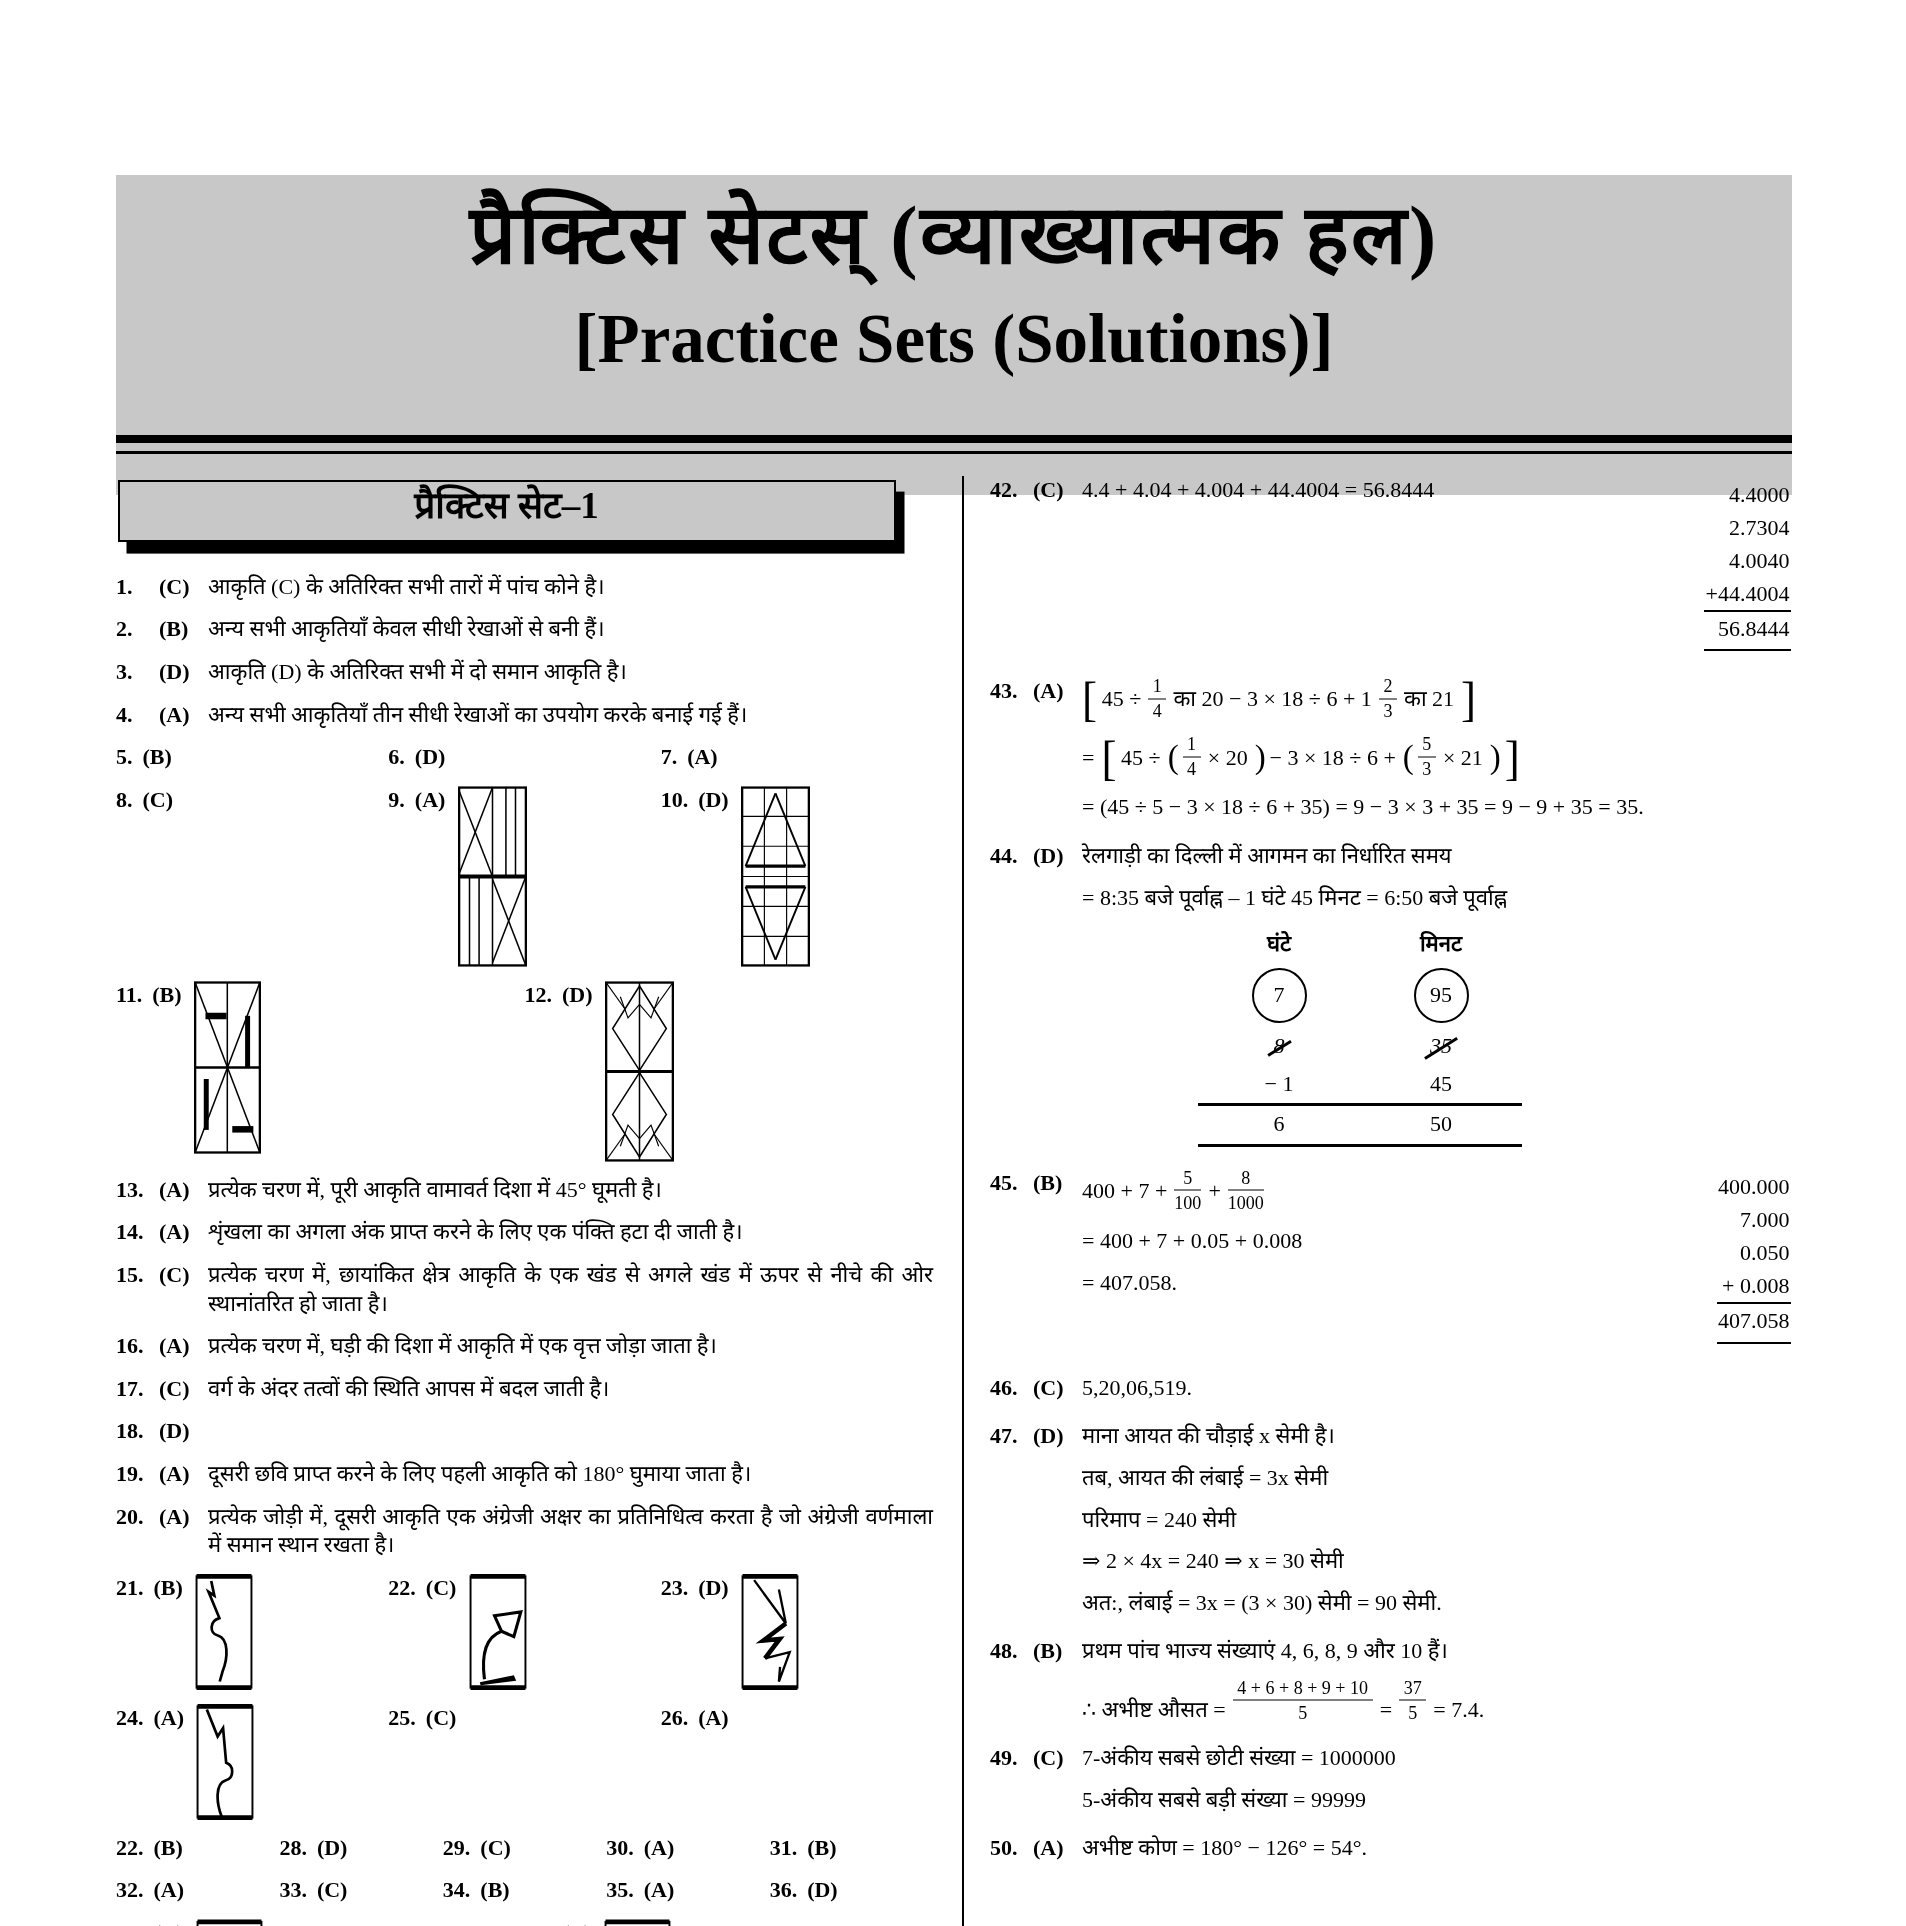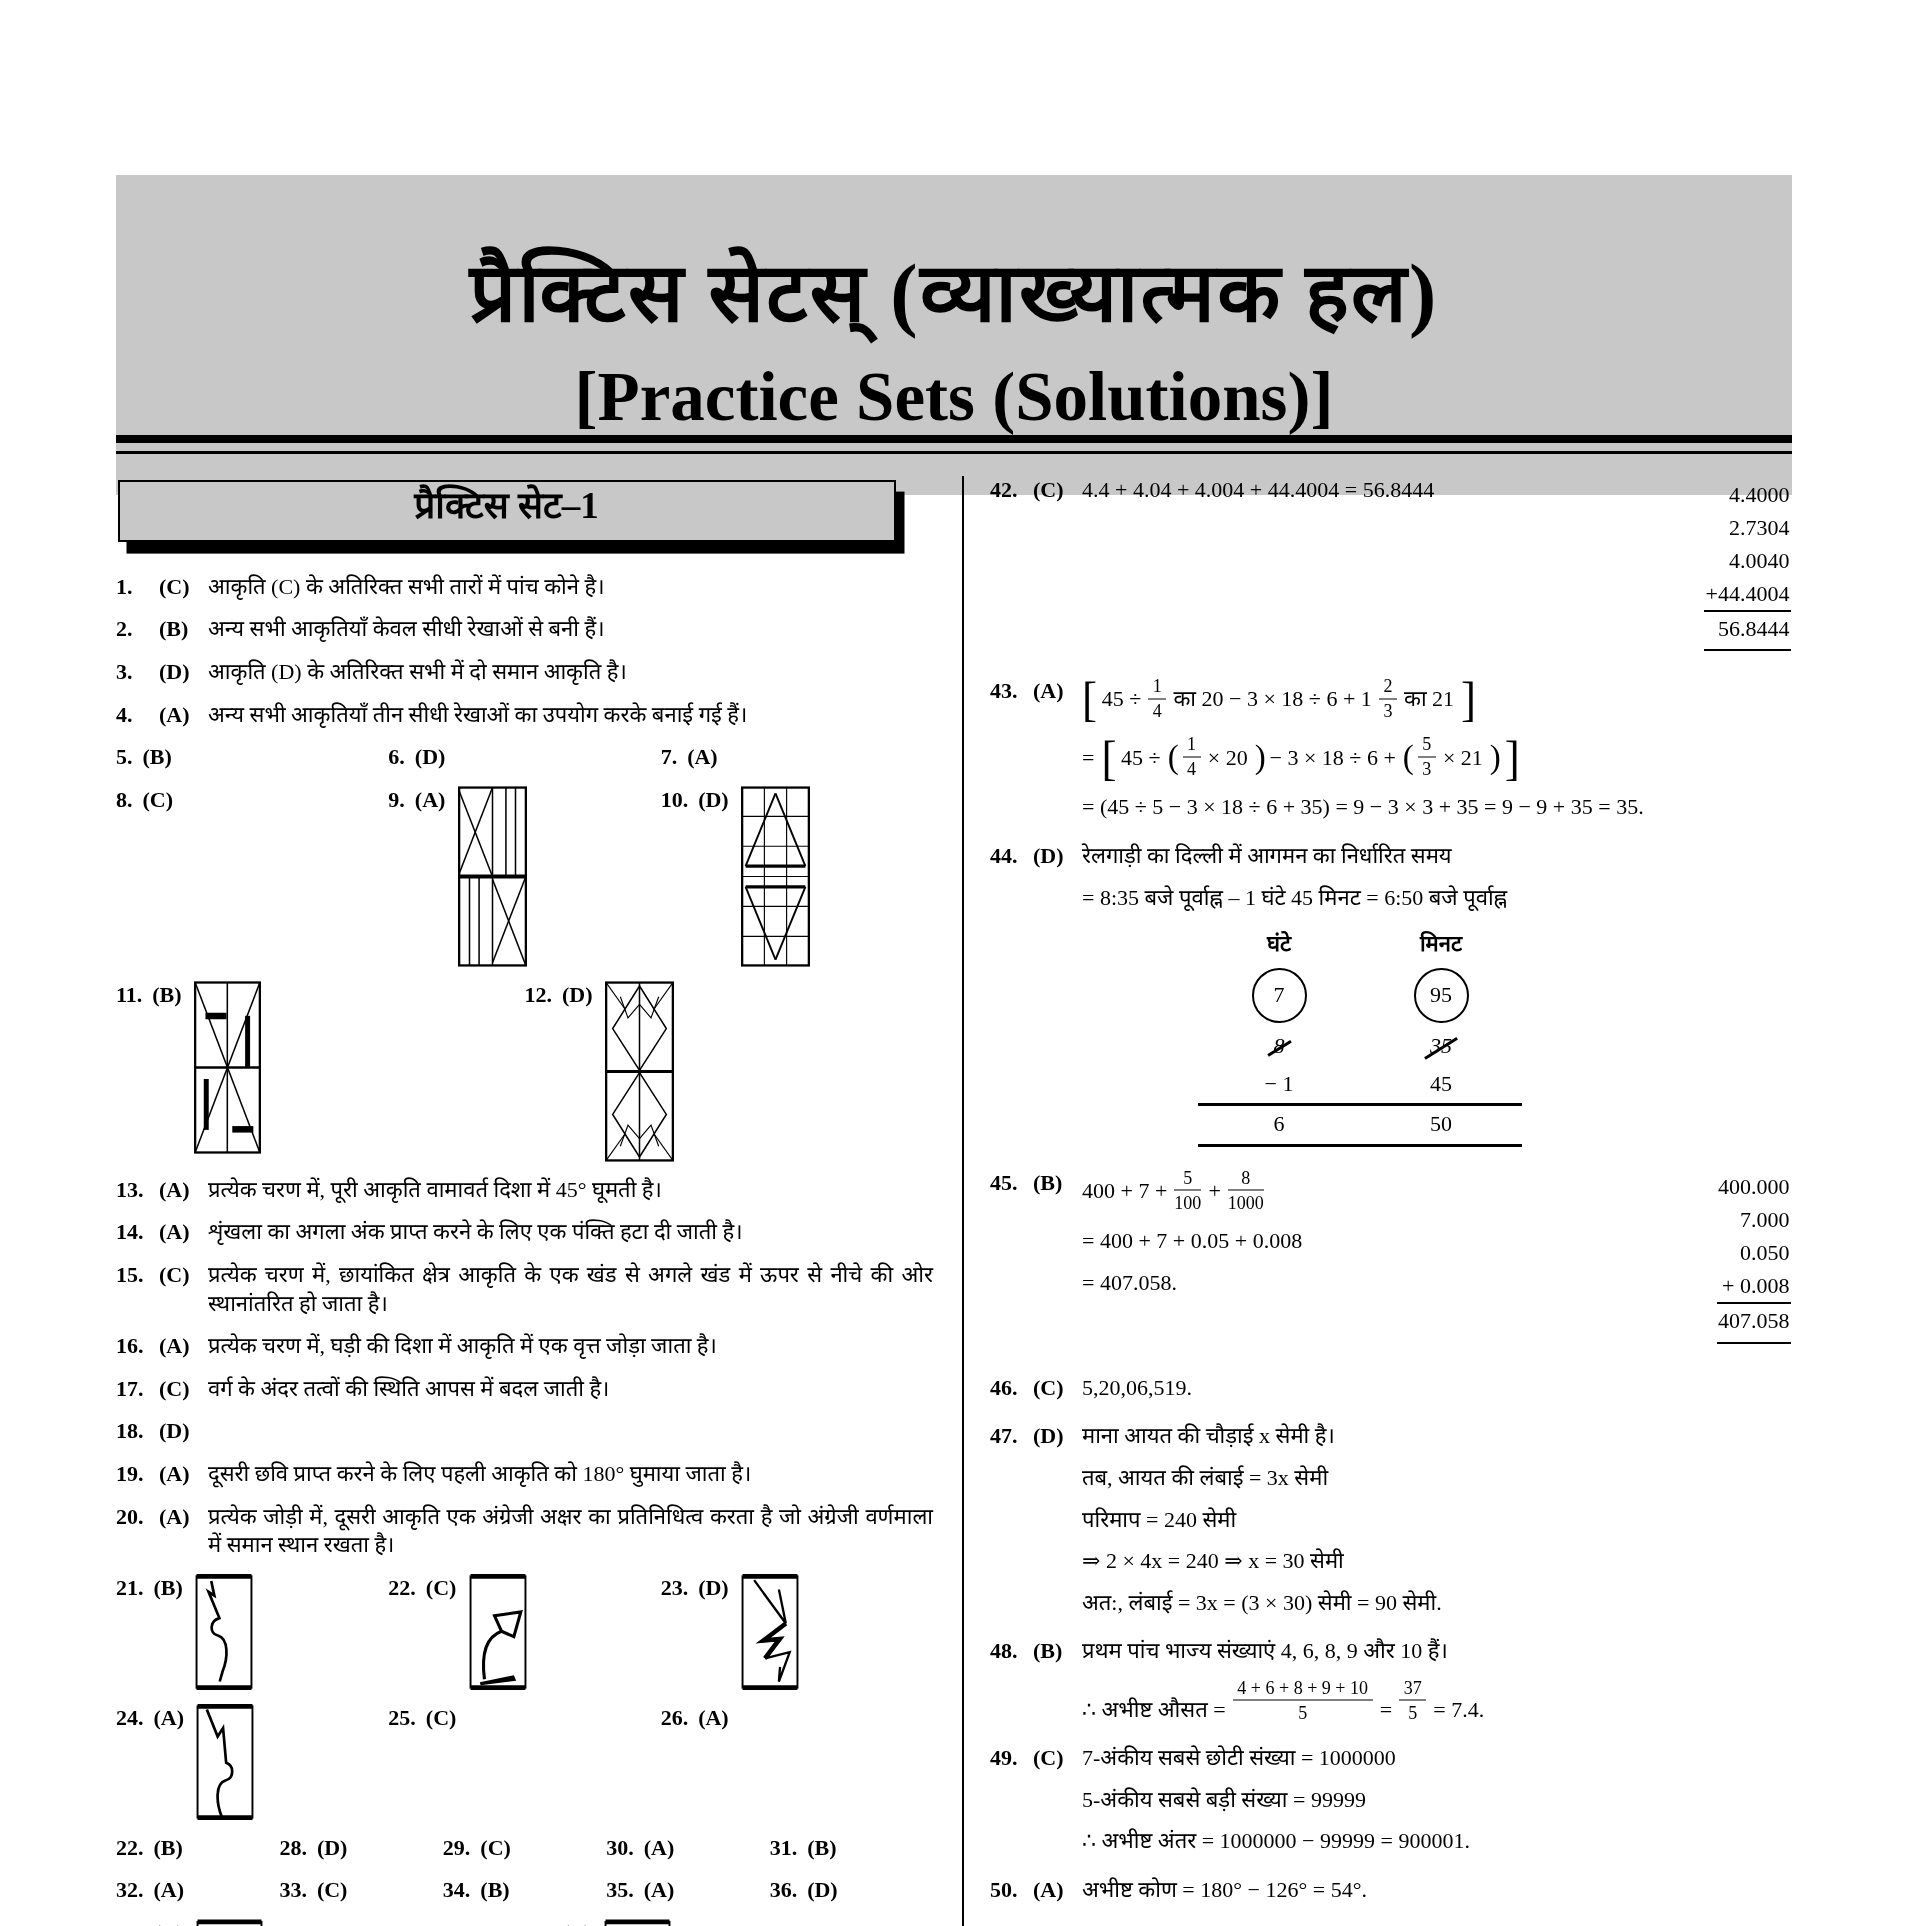--- a/index.html
+++ b/index.html
@@ -1,21 +1,21 @@
 <!DOCTYPE html>
 <html lang="hi" style="font-size:6.2px"><head>
 <meta charset="utf-8">
 <style>
   html,body{margin:0;padding:0;background:#ffffff;}
   body{width:1907px;height:2427px;position:relative;font-family:"Liberation Serif","DejaVu Serif",serif;color:#000;}
   .page{position:absolute;inset:0;background:#fff;overflow:hidden;}
 
   
   .banner{position:absolute;left:116px;top:175px;width:1676px;height:320px;background:#c8c8c8;
-          display:flex;flex-direction:column;align-items:center;justify-content:center;gap:13px;}
+          display:flex;flex-direction:column;align-items:center;gap:13px;}
   .banner-hi{font-size:82px;font-weight:700;letter-spacing:2.3px;}
   .banner-en{font-size:69px;font-weight:700;}
   .rule-thick{position:absolute;left:116px;top:435px;width:1676px;height:7.7px;background:#000;}
   .rule-thin{position:absolute;left:116px;top:451px;width:1676px;height:3.1px;background:#000;}
   .divider{position:absolute;left:962px;top:476px;width:2.3px;height:1826px;background:#000;}
 
   
   .col{position:absolute;top:476px;font-size:22px;line-height:1.3;}
   .col-left{left:116px;width:817px;}
   .col-right{left:990px;width:801px;}
@@ -611,23 +611,20 @@
     <div class="ritem">
       <span class="n">49.</span>
       <span class="a">(C)</span>
       <div class="rbody">
         <div class="mline">
             <span>7-अंकीय सबसे छोटी संख्या = 1000000</span>
           </div>
         <div class="mline">
             <span>5-अंकीय सबसे बड़ी संख्या = 99999</span>
           </div>
-        <div class="mline">
-            <span>∴ अभीष्ट अंतर = 1000000 − 99999 = 900001.</span>
-          </div>
       </div>
     </div>
 
     <div class="ritem">
       <span class="n">50.</span>
       <span class="a">(A)</span>
       <div class="rbody">
         <div class="mline">
             <span>अभीष्ट कोण = 180° − 126° = 54°.</span>
           </div>

